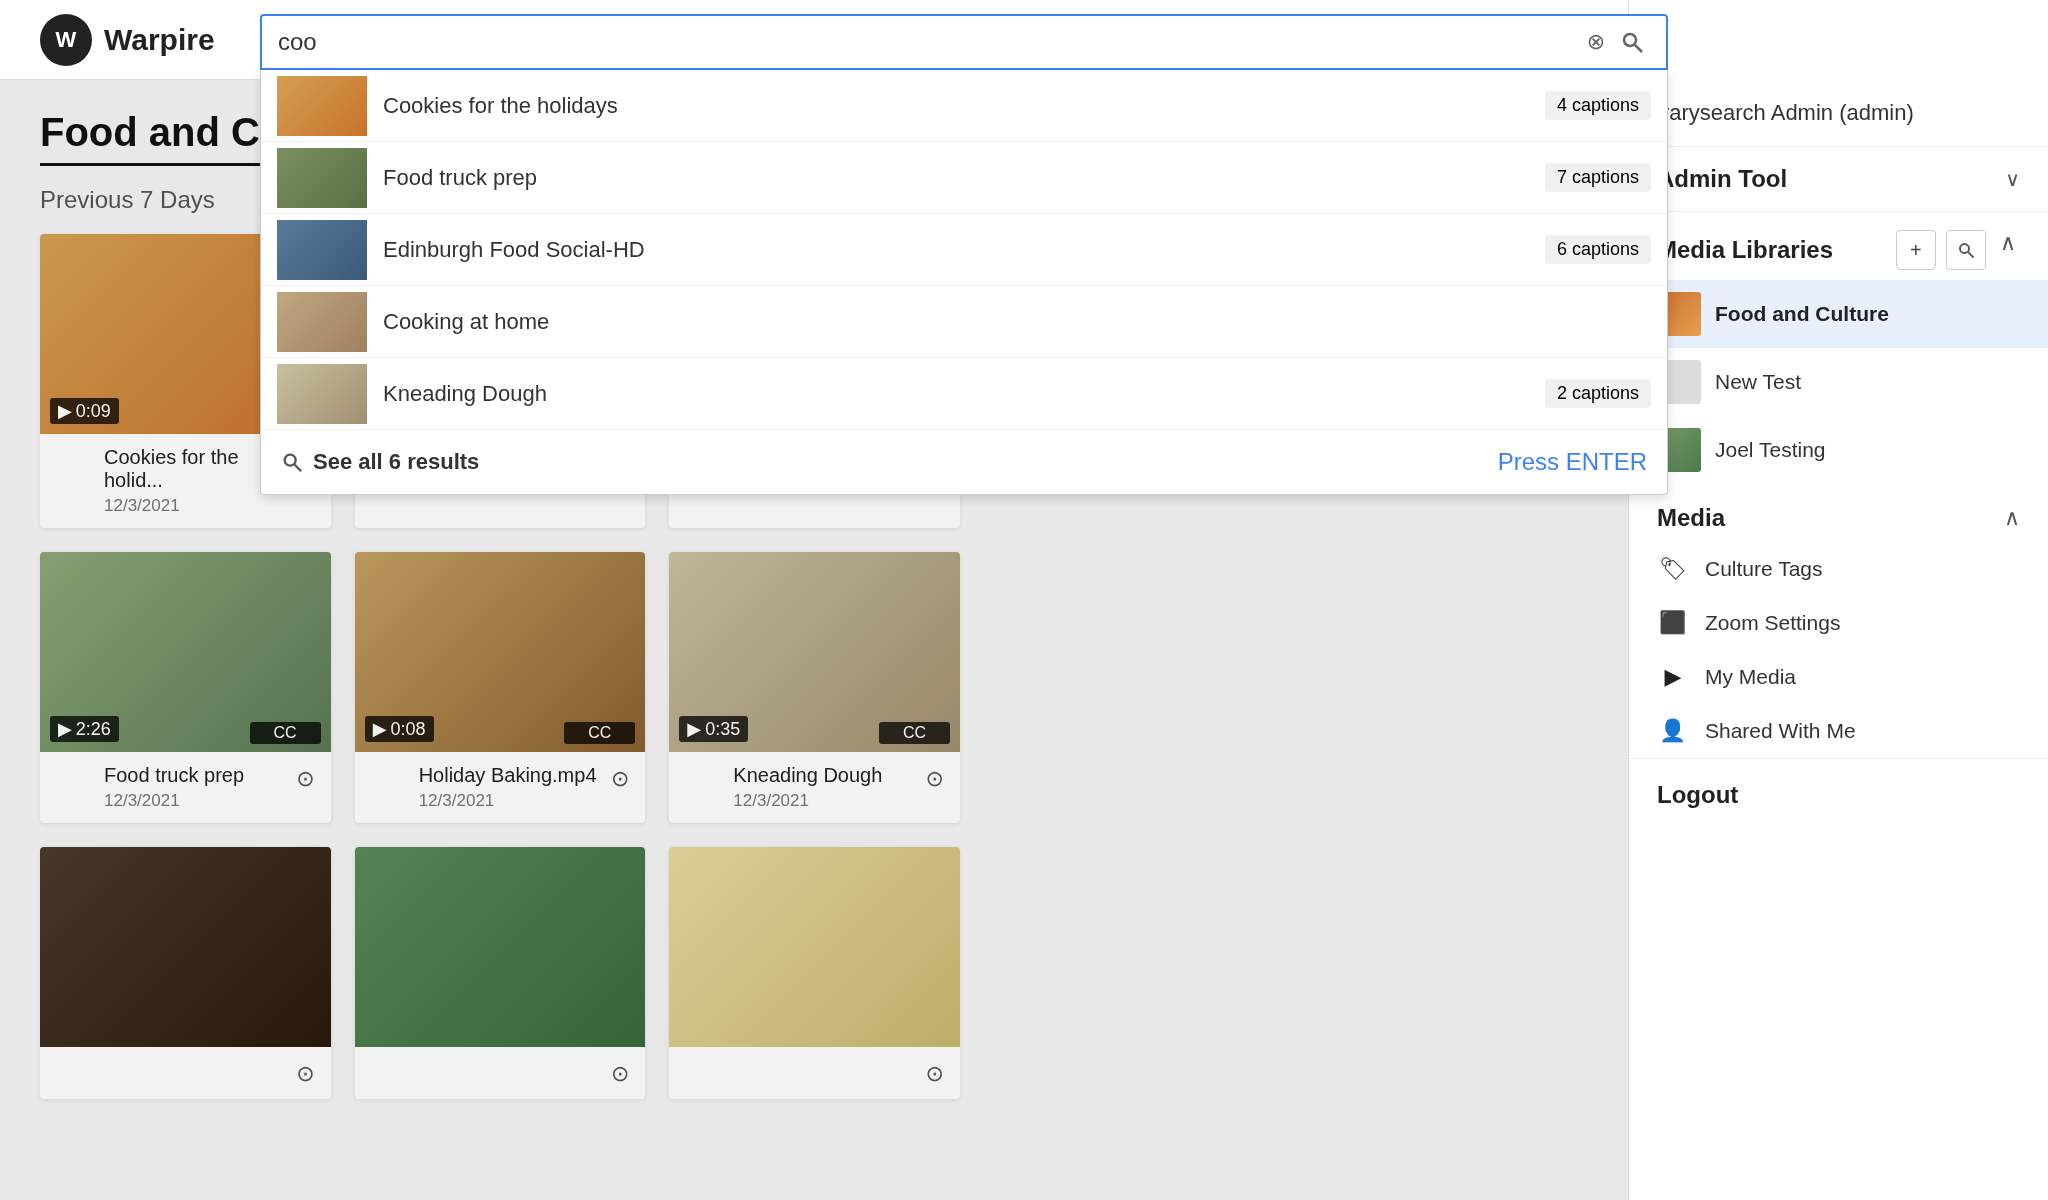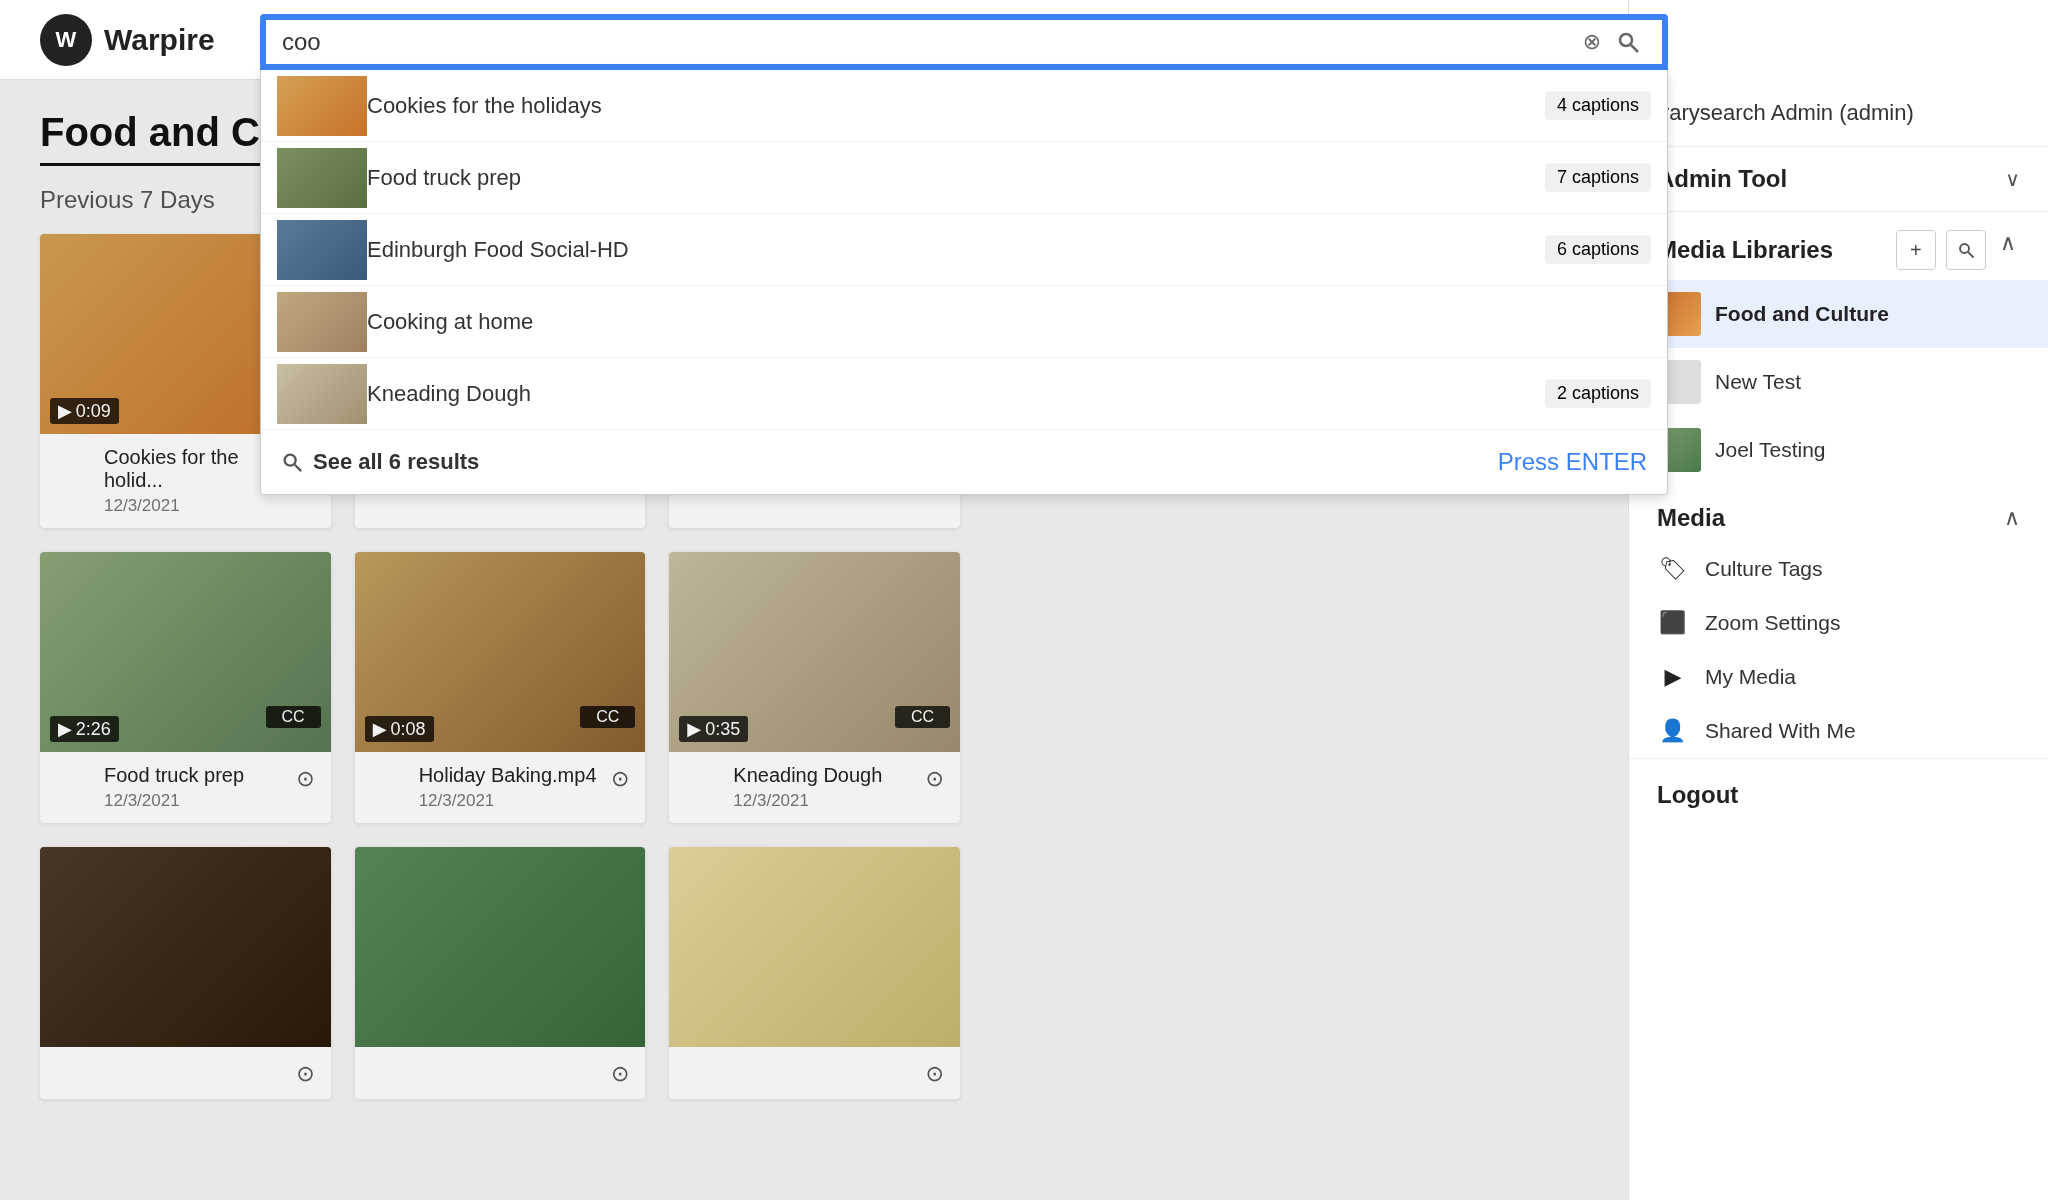--- a/index.html
+++ b/index.html
@@ -23,21 +23,21 @@
     .account-label { font-size: 26px; color: #222; }
     .hamburger { font-size: 28px; color: #222; cursor: pointer; }
 
     
     .search-container {
       position: fixed; top: 14px; left: 260px; right: 380px;
       z-index: 200;
     }
     .search-input-row {
       display: flex; align-items: center;
-      background: #fff; border: 6px solid #3b82f6;
+      background: #fff; border: 2px solid #3b82f6;
       border-radius: 4px 4px 0 0; padding: 0 16px; height: 56px;
     }
     .search-input {
       flex: 1; border: none; outline: none;
       font-size: 24px; color: #333;
     }
     .search-clear-icon, .search-icon-btn {
       width: 36px; height: 36px; display: flex; align-items: center; justify-content: center;
       cursor: pointer; color: #666;
     }
@@ -46,21 +46,21 @@
 
     
     .search-dropdown {
       background: #fff; border: 1px solid #ccc; border-top: none;
       border-radius: 0 0 4px 4px;
       box-shadow: 0 4px 12px rgba(0,0,0,0.15);
     }
     .search-result-item {
       display: flex; align-items: center;
       padding: 0 16px; height: 72px; border-bottom: 1px solid #f0f0f0;
-      cursor: pointer; gap: 0;
+      cursor: pointer; gap: 16px;
     }
     .result-thumb {
       width: 90px; height: 60px; object-fit: cover; background: #ccc;
       flex-shrink: 0; overflow: hidden;
     }
     .result-title { flex: 1; font-size: 22px; color: #333; }
     .result-badge {
       background: #f0f0f0; color: #000000; font-size: 18px;
       padding: 4px 12px; border-radius: 4px; white-space: nowrap;
     }
@@ -91,23 +91,23 @@
       position: relative; overflow: hidden;
     }
     .video-thumb-inner { width: 100%; height: 100%; background: #aaa; }
     .video-duration {
       position: absolute; bottom: 10px; left: 10px;
       background: rgba(0,0,0,0.75); color: #fff;
       font-size: 18px; padding: 2px 8px; border-radius: 3px;
       display: flex; align-items: center; gap: 4px;
     }
     .video-cc {
-      position: absolute; bottom: 24px; right: 10px;
+      position: absolute; bottom: 8px; right: 10px;
       background: rgba(0,0,0,0.75); color: #fff;
-      font-size: 16px; padding: 2px 16px; border-radius: 3px;
+      font-size: 16px; padding: 2px 24px; border-radius: 3px;
     }
     .video-info { padding: 12px 16px; display: flex; align-items: flex-start; justify-content: space-between; margin-left: 48px; }
     .video-meta { flex: 1; }
     .video-title { font-size: 20px; color: #222; font-weight: 500; margin-bottom: 4px; }
     .video-date { font-size: 17px; color: #777; }
     .video-menu-btn { color: #555; font-size: 22px; cursor: pointer; margin-top: 2px; }
 
     
     .thumb-cookies { background: linear-gradient(135deg, #d4a054, #c8722a); }
     .thumb-food-truck { background: linear-gradient(135deg, #8da878, #5a7a55); }

